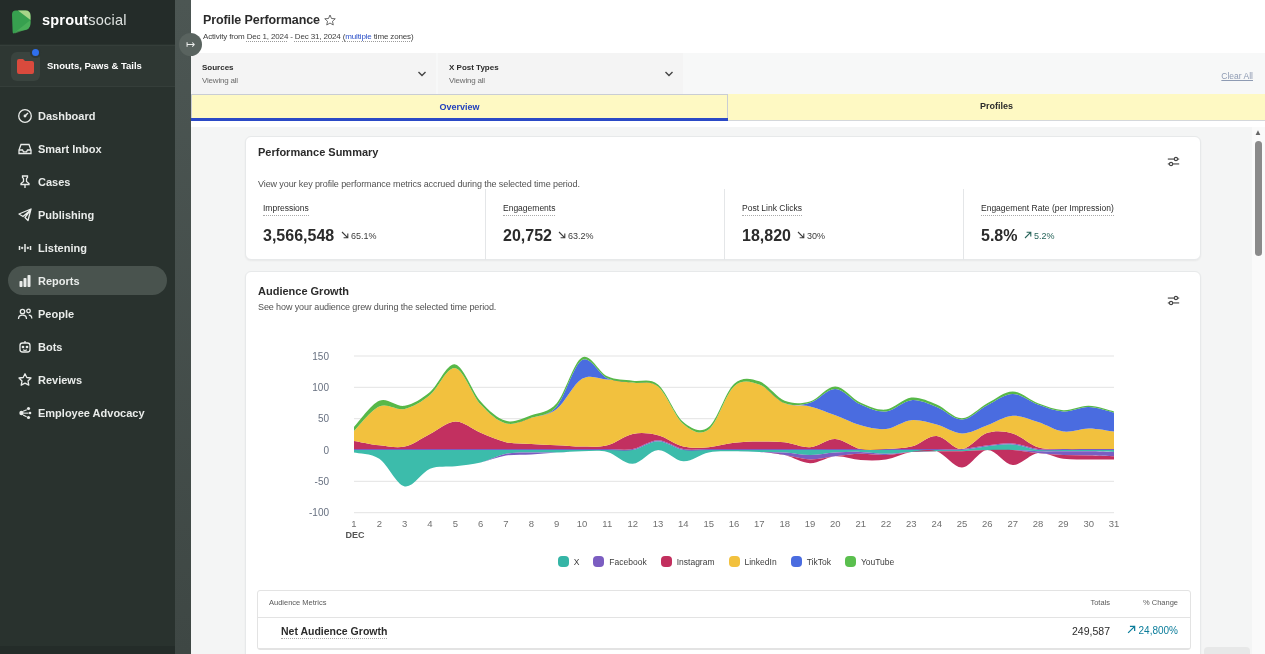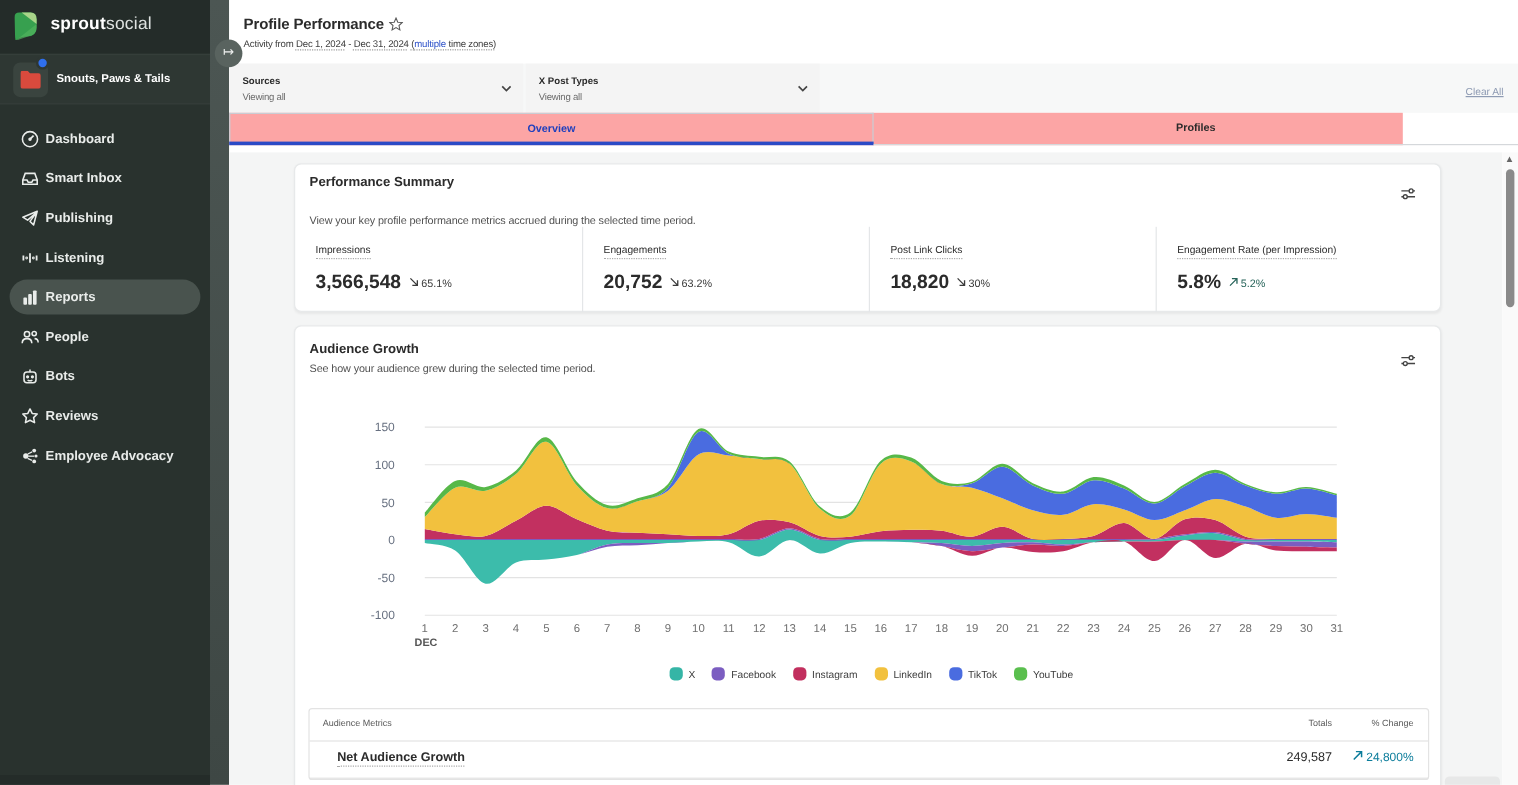--- a/index.html
+++ b/index.html
@@ -31,21 +31,21 @@
 #hdr-sub .lnk { color:#2c50c8;text-align:center; }
 #hdr-sub u { text-decoration:underline dotted #9a9a9a 1px; text-underline-offset:2px; }
 
 #filterbar { position:absolute; left:191px; top:53px; width:1074px; height:41px; background:#f7f8f8; }
 .fdrop { position:absolute; top:0; height:41px; background:#f4f4f4; }
 .fdrop .t1 { position:absolute; left:11px; top:10px; font-size:8px; font-weight:bold; color:#2b2b2b; }
 .fdrop .t2 { position:absolute; left:11px; top:23px; font-size:8px; letter-spacing:-0.2px; color:#6b6b6b; }
 .fdrop .chev { position:absolute; right:9px; top:16px; width:10px; height:10px; }
 #clearall { position:absolute; right:12px; top:18px; font-size:8.5px; color:#8e9bb3; text-decoration:underline; }
 
-#tabs { position:absolute; left:191px; top:94px; width:978px; height:27px; background:#fca5a5; }
+#tabs { position:absolute; left:191px; top:94px; width:1074px; height:27px; background:#fef9c3; }
 .tab { position:absolute; top:0; width:537px; height:27px; text-align:center; font-size:9px; font-weight:bold; line-height:25px; }
 #tab-ov { left:0; color:#2140bd; border:1px solid #c9cdd4; border-bottom:none; }
 #tab-ov .ul { position:absolute; left:-1px; bottom:0; width:537px; height:3px; background:#2b4ac6; }
 #tab-pr { left:537px; color:#2b2b2b; border-bottom:1px solid #d5d8db; }
 
 #content { position:absolute; left:191px; top:127px; width:1061px; height:527px; background:#f4f5f5; }
 .card { position:absolute; background:#fff; border:1px solid #e7e9ea; border-radius:6px; box-shadow:0 1px 2px rgba(40,40,40,0.06); }
 #card1 { left:54px; top:9px; width:956px; height:124px; }
 #card2 { left:54px; top:144px; width:956px; height:600px; }
 .card-title { position:absolute; left:12px; font-size:11px; font-weight:bold; color:#2b2b2b; }
@@ -94,20 +94,27 @@
             <circle cx="8" cy="8" r="0.8" fill="#e9ecea"></circle>
           </svg></span>
         <span class="lbl">Dashboard</span>
       </div>
   <div class="nav-item">
         <span class="ic"><svg viewBox="0 0 16 16" fill="none" stroke="#e9ecea" stroke-width="1.3">
             <path d="M2 9 L4 3.5 h8 L14 9 v3.5 h-12 Z"></path>
             <path d="M2 9 h3.5 l1 1.8 h3 l1-1.8 H14"></path>
           </svg></span>
         <span class="lbl">Smart Inbox</span>
+      </div>
+  <div class="nav-item">
+        <span class="ic"><svg viewBox="0 0 16 16" fill="none" stroke="#e9ecea" stroke-width="1.3">
+            <path d="M5.5 2 h5 v1.5 l-1 1 v3 l2.5 2 v1 h-8 v-1 l2.5-2 v-3 l-1-1 Z"></path>
+            <line x1="8" y1="10.5" x2="8" y2="14"></line>
+          </svg></span>
+        <span class="lbl">Cases</span>
       </div>
   <div class="nav-item">
         <span class="ic"><svg viewBox="0 0 16 16" fill="none" stroke="#e9ecea" stroke-width="1.3">
             <path d="M14 2 L2 7 L6 9.5 L13.5 3 L8 10.5 L11 13.5 Z" stroke-linejoin="round"></path>
           </svg></span>
         <span class="lbl">Publishing</span>
       </div>
   <div class="nav-item">
         <span class="ic"><svg viewBox="0 0 16 16" fill="none" stroke="#e9ecea" stroke-width="1.5">
             <line x1="2.5" y1="6" x2="2.5" y2="10"></line>

